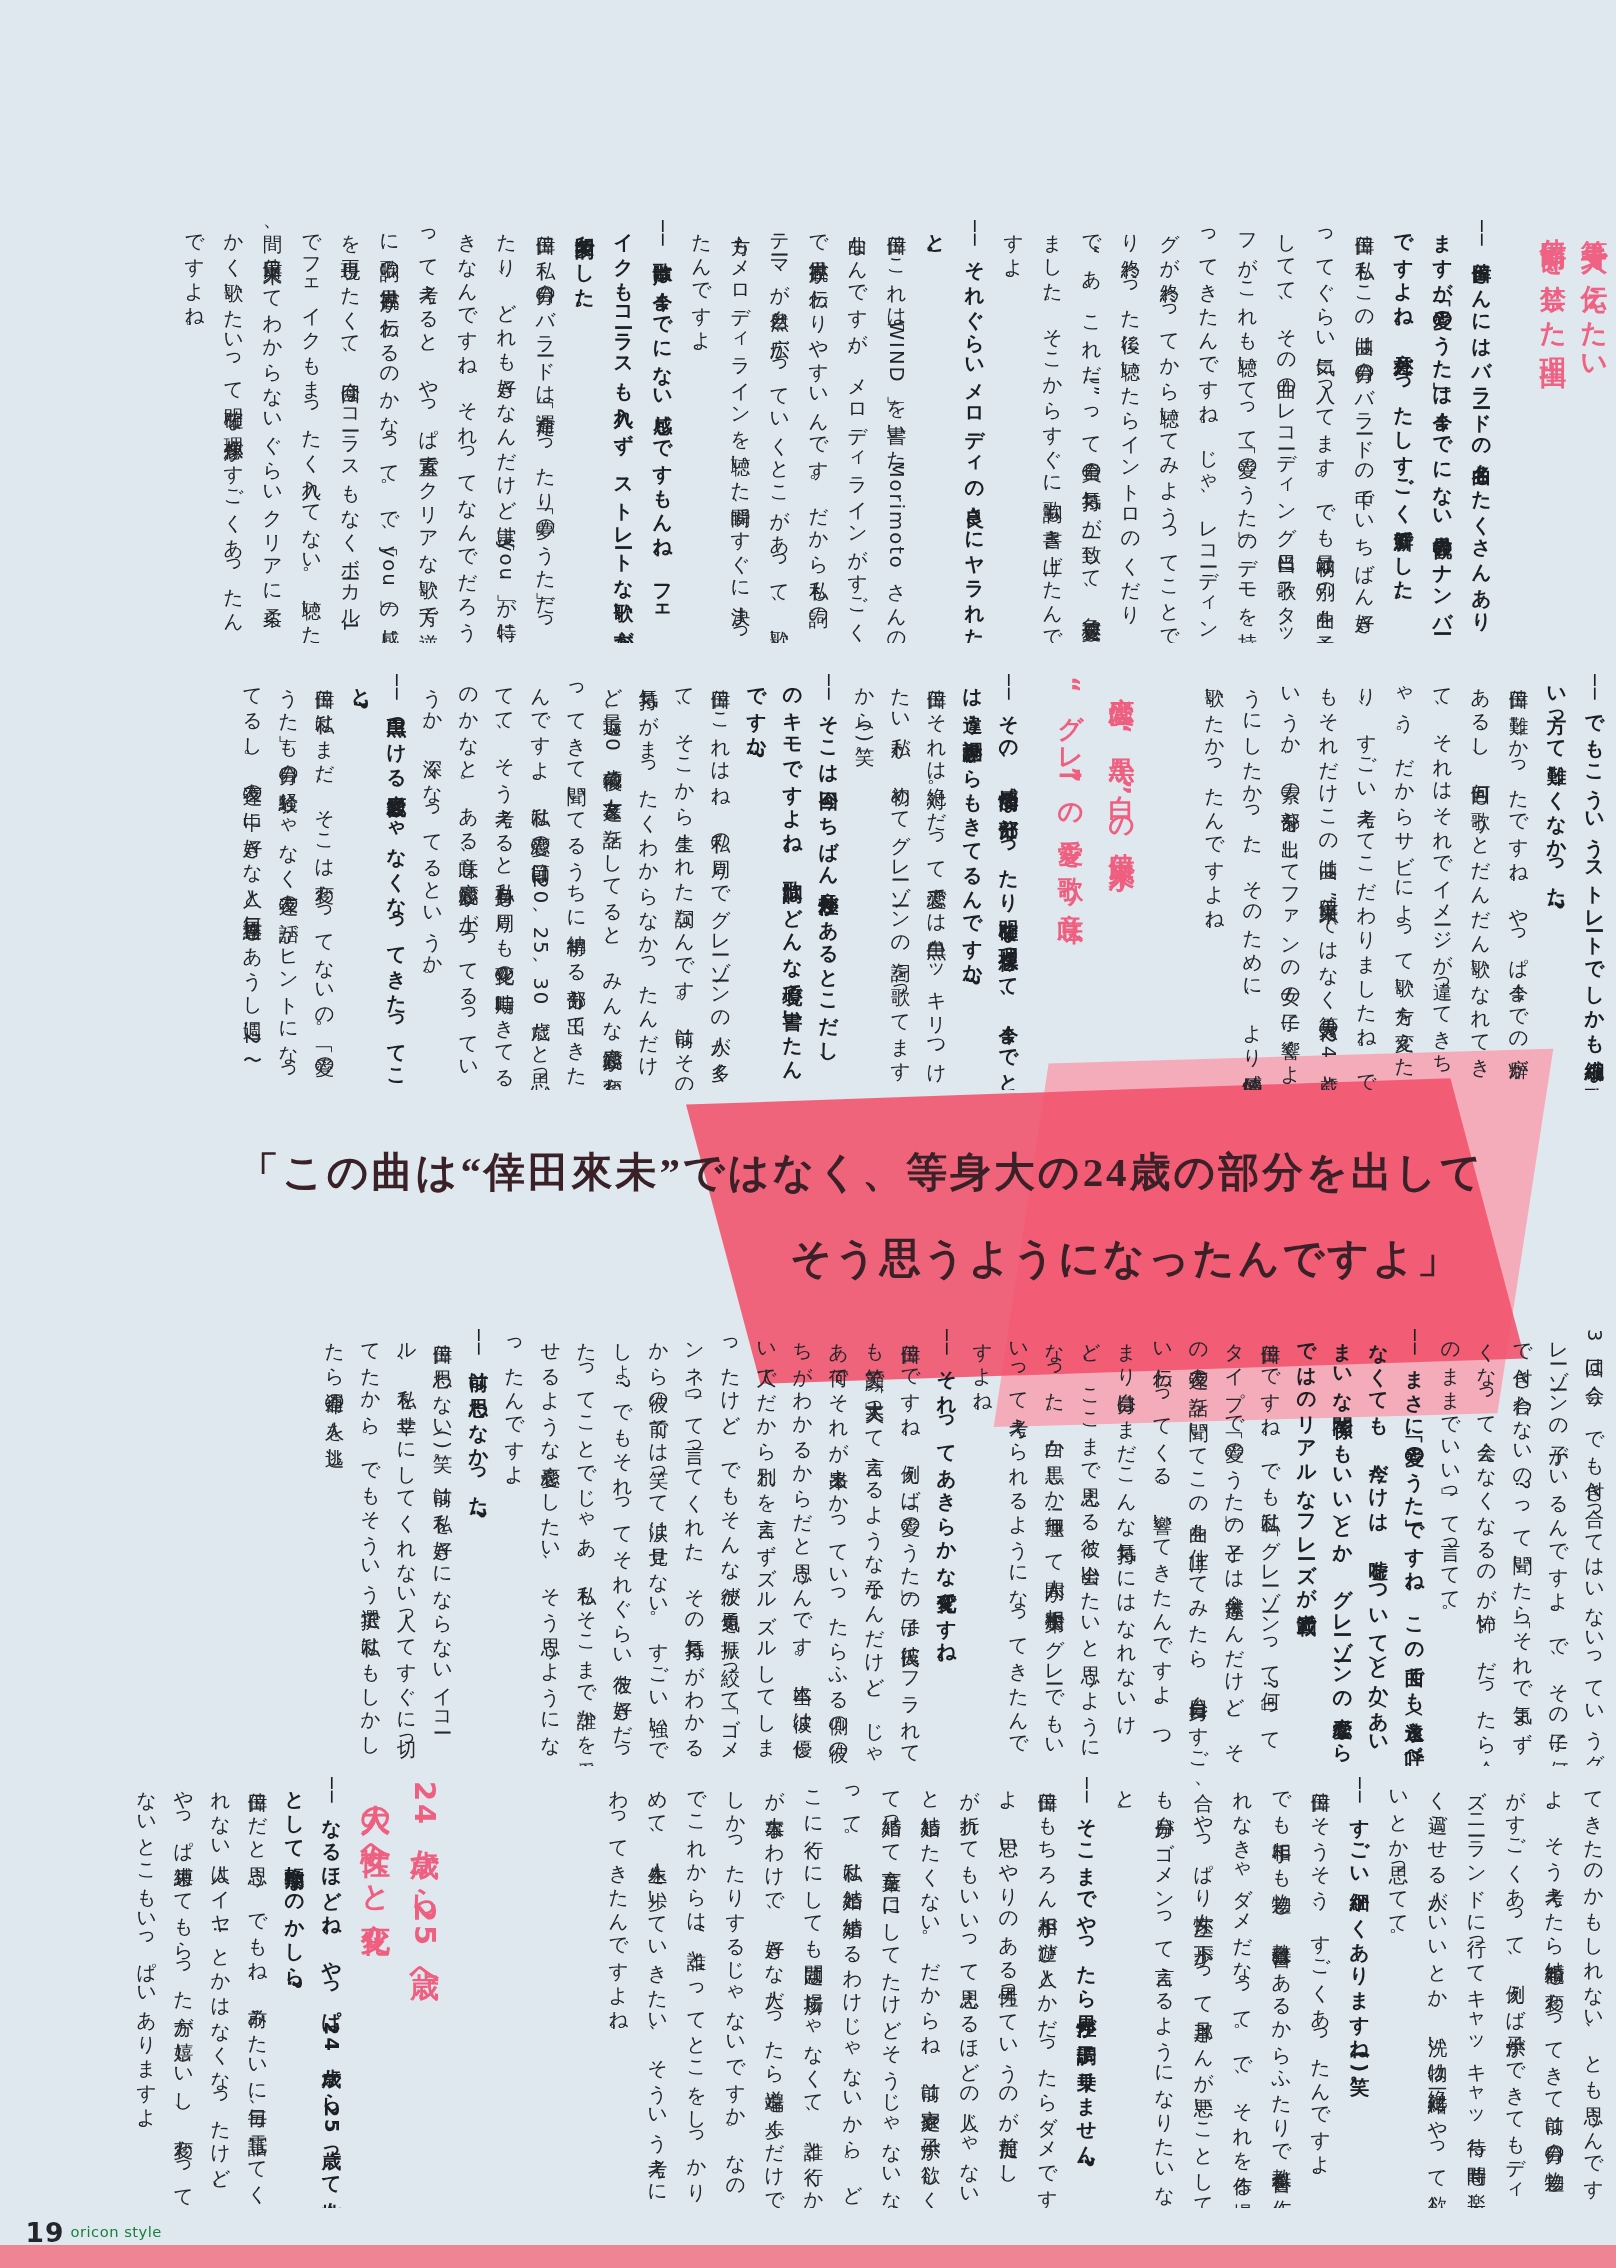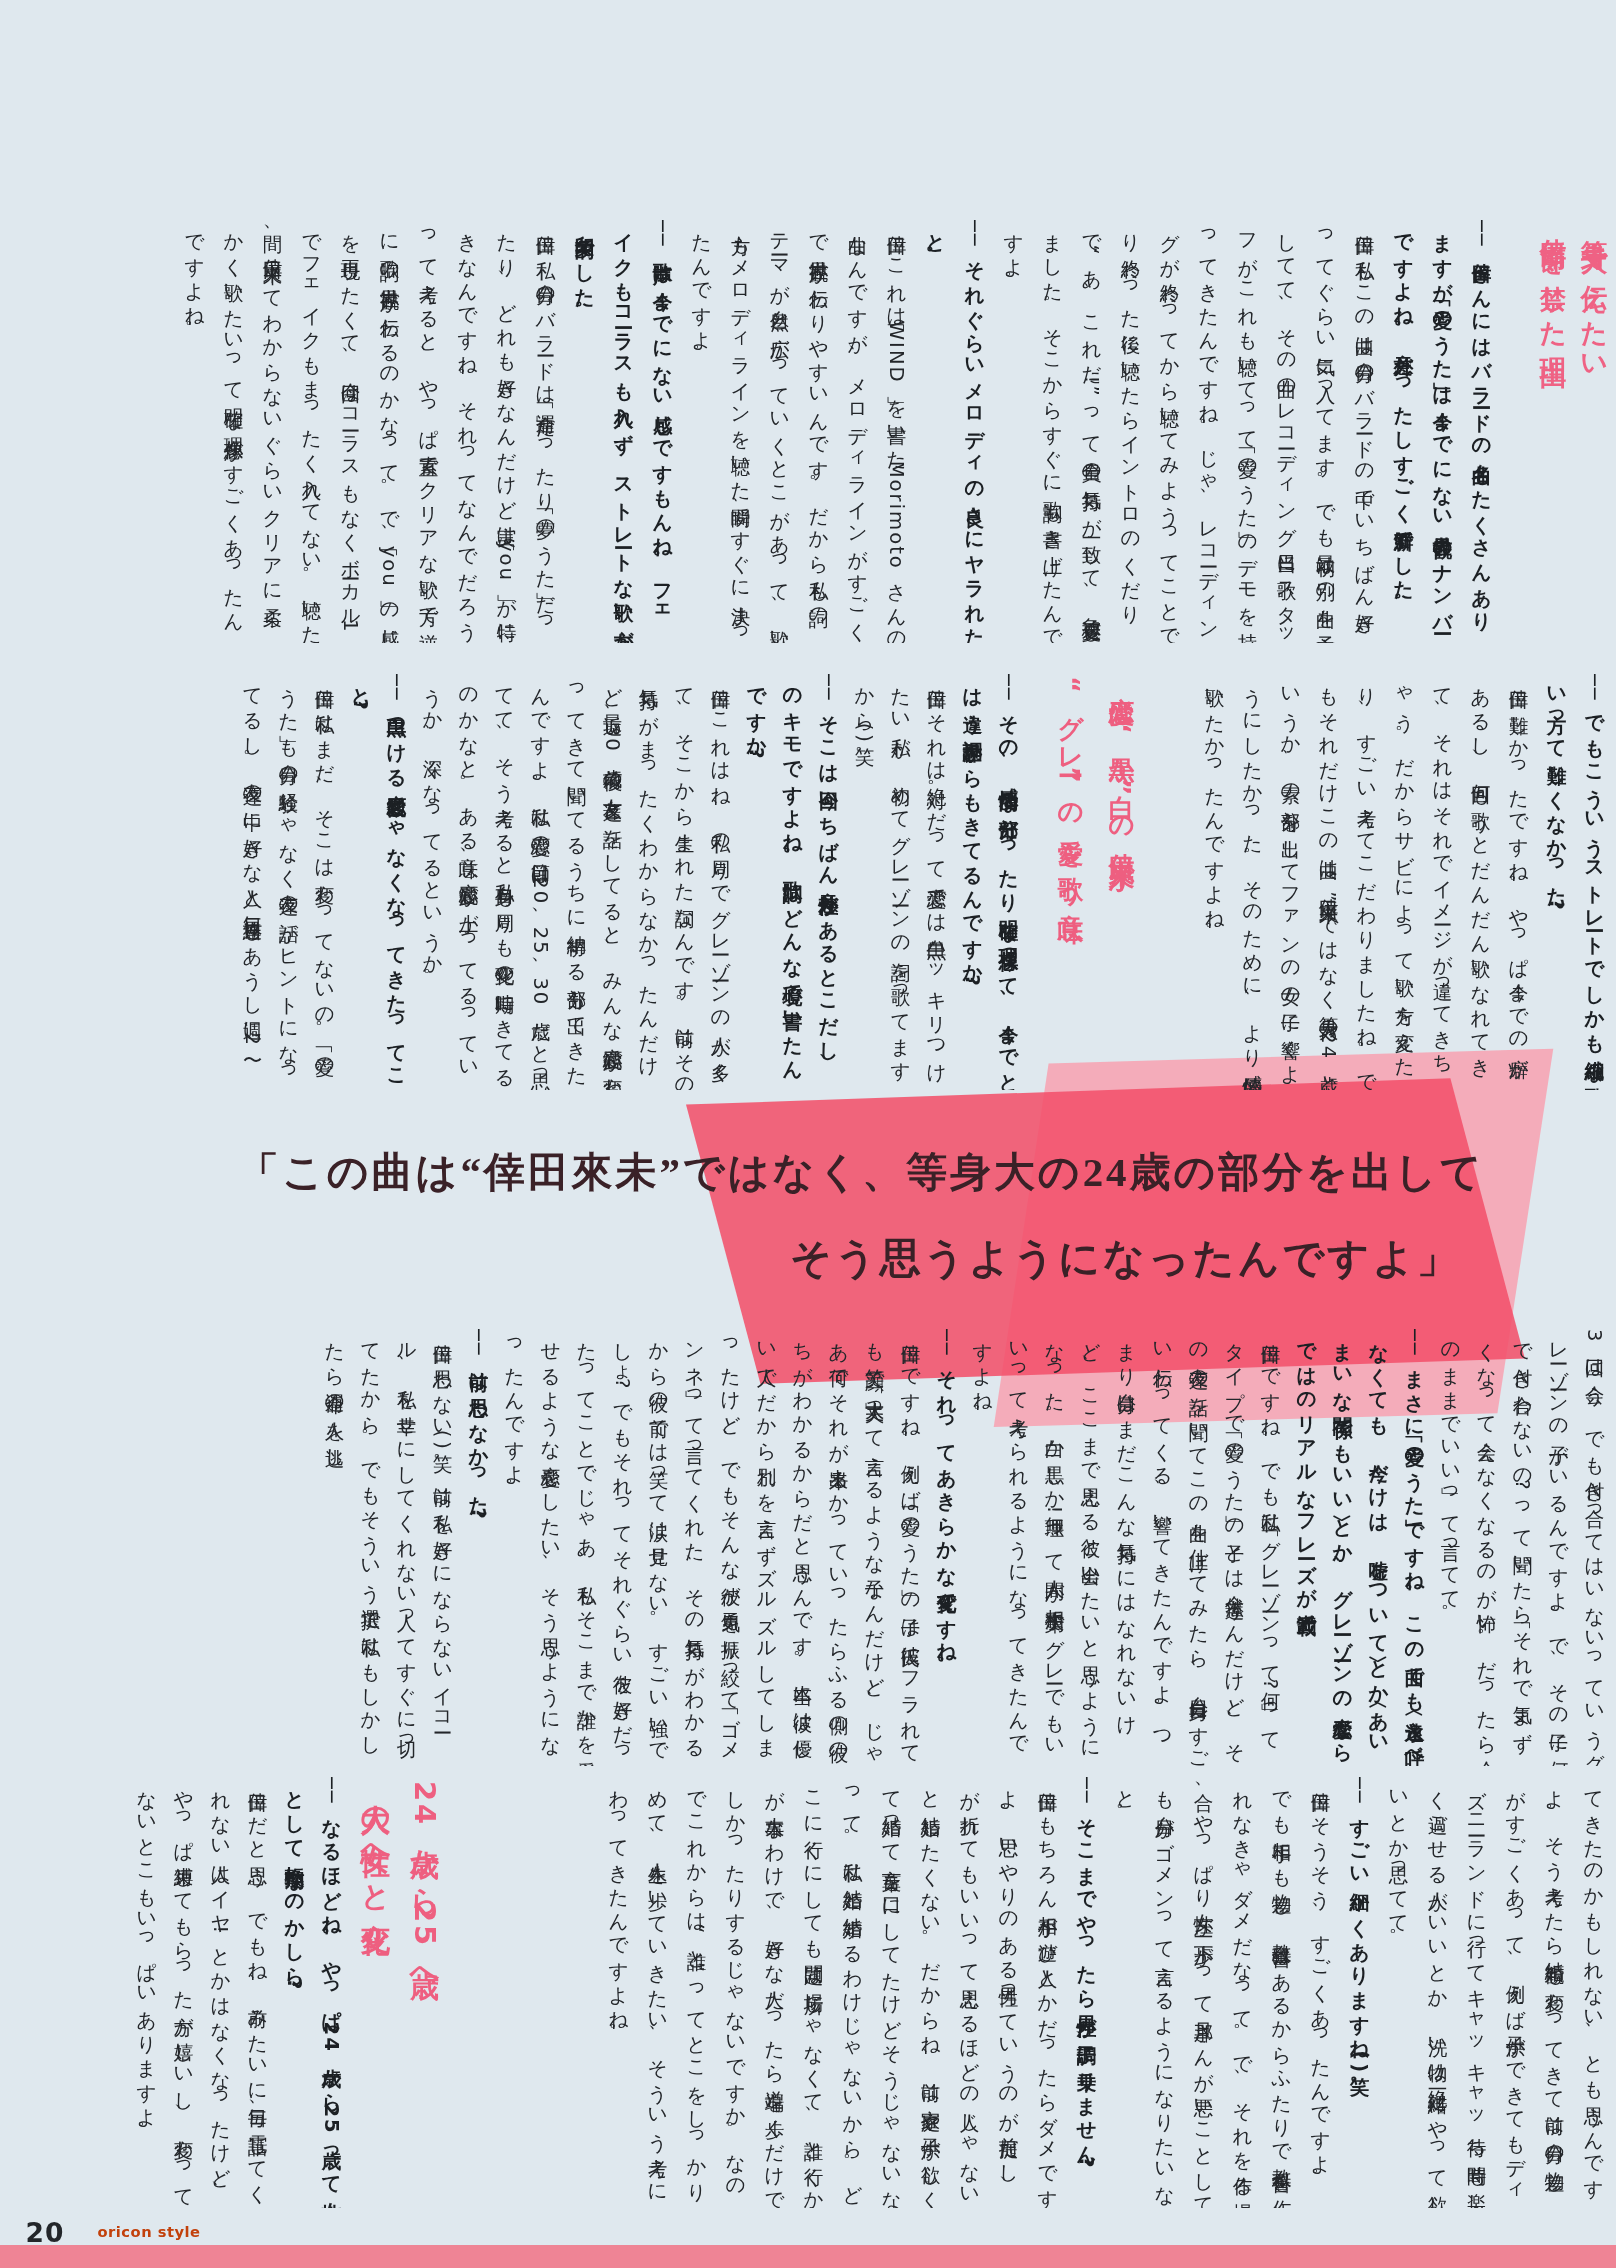--- a/index.html
+++ b/index.html
@@ -35,21 +35,21 @@
   .quote-art{position:absolute;left:0;top:0;}
   .pullquote{
     position:absolute;white-space:nowrap;
     font-family:"Liberation Serif","DejaVu Serif",serif;
     font-size:41px;font-weight:600;color:#3a2127;letter-spacing:2.9px;
   }
   .line1{left:238px;top:1145px;}
   .line2{left:790px;top:1231px;}
   .footer{position:absolute;left:25.5px;top:2217px;}
   .pnum{font-size:26.5px;font-weight:bold;color:#23262a;letter-spacing:1px;}
-  .mag{font-size:14.7px;color:#c2410c;margin-left:28px;position:relative;top:-4.9px;letter-spacing:0.5px;font-weight:bold;}
+  .mag{font-size:14.7px;color:#15803d;margin-left:1px;position:relative;top:-4.9px;letter-spacing:0.5px;}
   .bottom-bar{position:absolute;left:0;top:2245px;width:1616px;height:23.5px;background:#ef8495;}
 </style>
 </head>
 <body>
 
 <div class="page">
 
   <svg class="quote-art" width="1616" height="2268" viewBox="0 0 1649 2314">
     <polygon points="1070,1085 1585,1070 1528,1442 1014,1456" fill="#f8a1b0" opacity="0.85"></polygon>
     <polygon points="700,1127 1480,1100 1556,1386 776,1412" fill="#f2516b" opacity="0.88"></polygon>
@@ -113,20 +113,20 @@
     <div>24歳から25歳へ</div>
     <div>大人の女性へと変化</div>
   </div>
 
   <div class="vtext body band4l">
       <p class="q">──なるほどね。やっぱ24歳から25歳って女性として転換期なのかしら?</p>
       <p class="a">倖田　だと思う。でもね、前みたいに毎日、電話してくれない人はイヤ!とかはなくなったけど、やっぱ束縛してもらった方が嬉しいし、変わってないとこもいっぱいありますよ。</p>
     </div>
 
   <div class="footer">
-    <span class="pnum">20</span>
+    <span class="pnum">19</span>
     <span class="mag">oricon style</span>
   </div>
 
   <div class="bottom-bar"></div>
 
 </div>
 
 
 </body></html>

